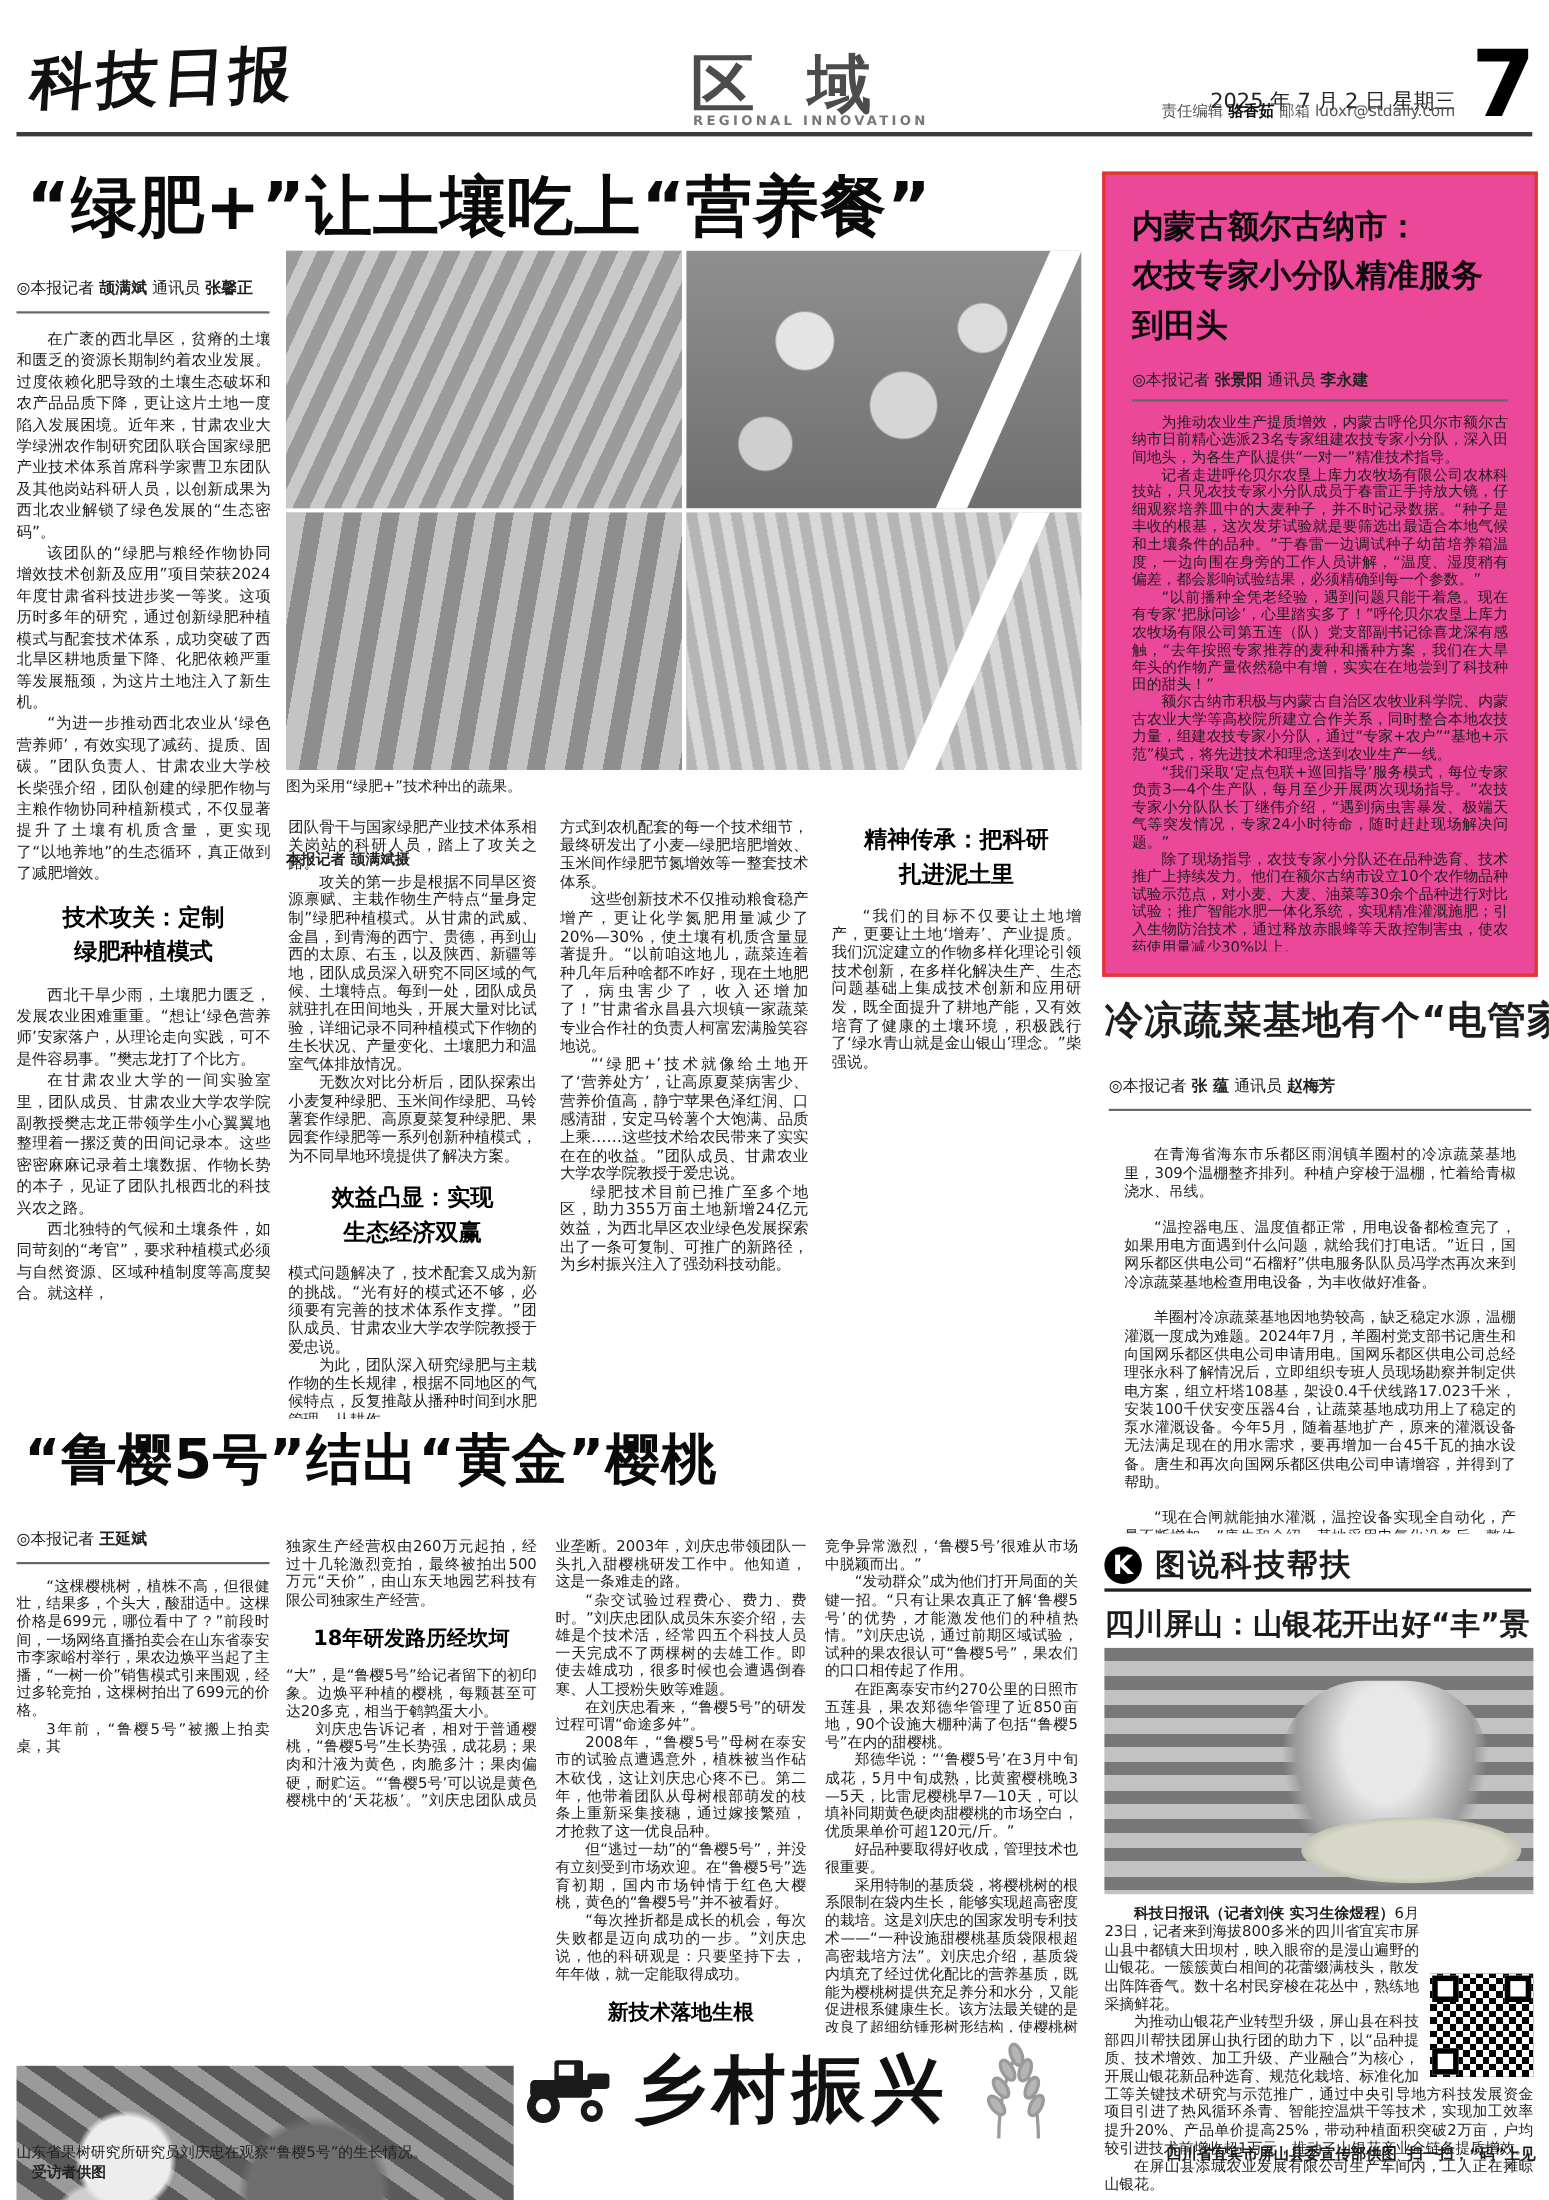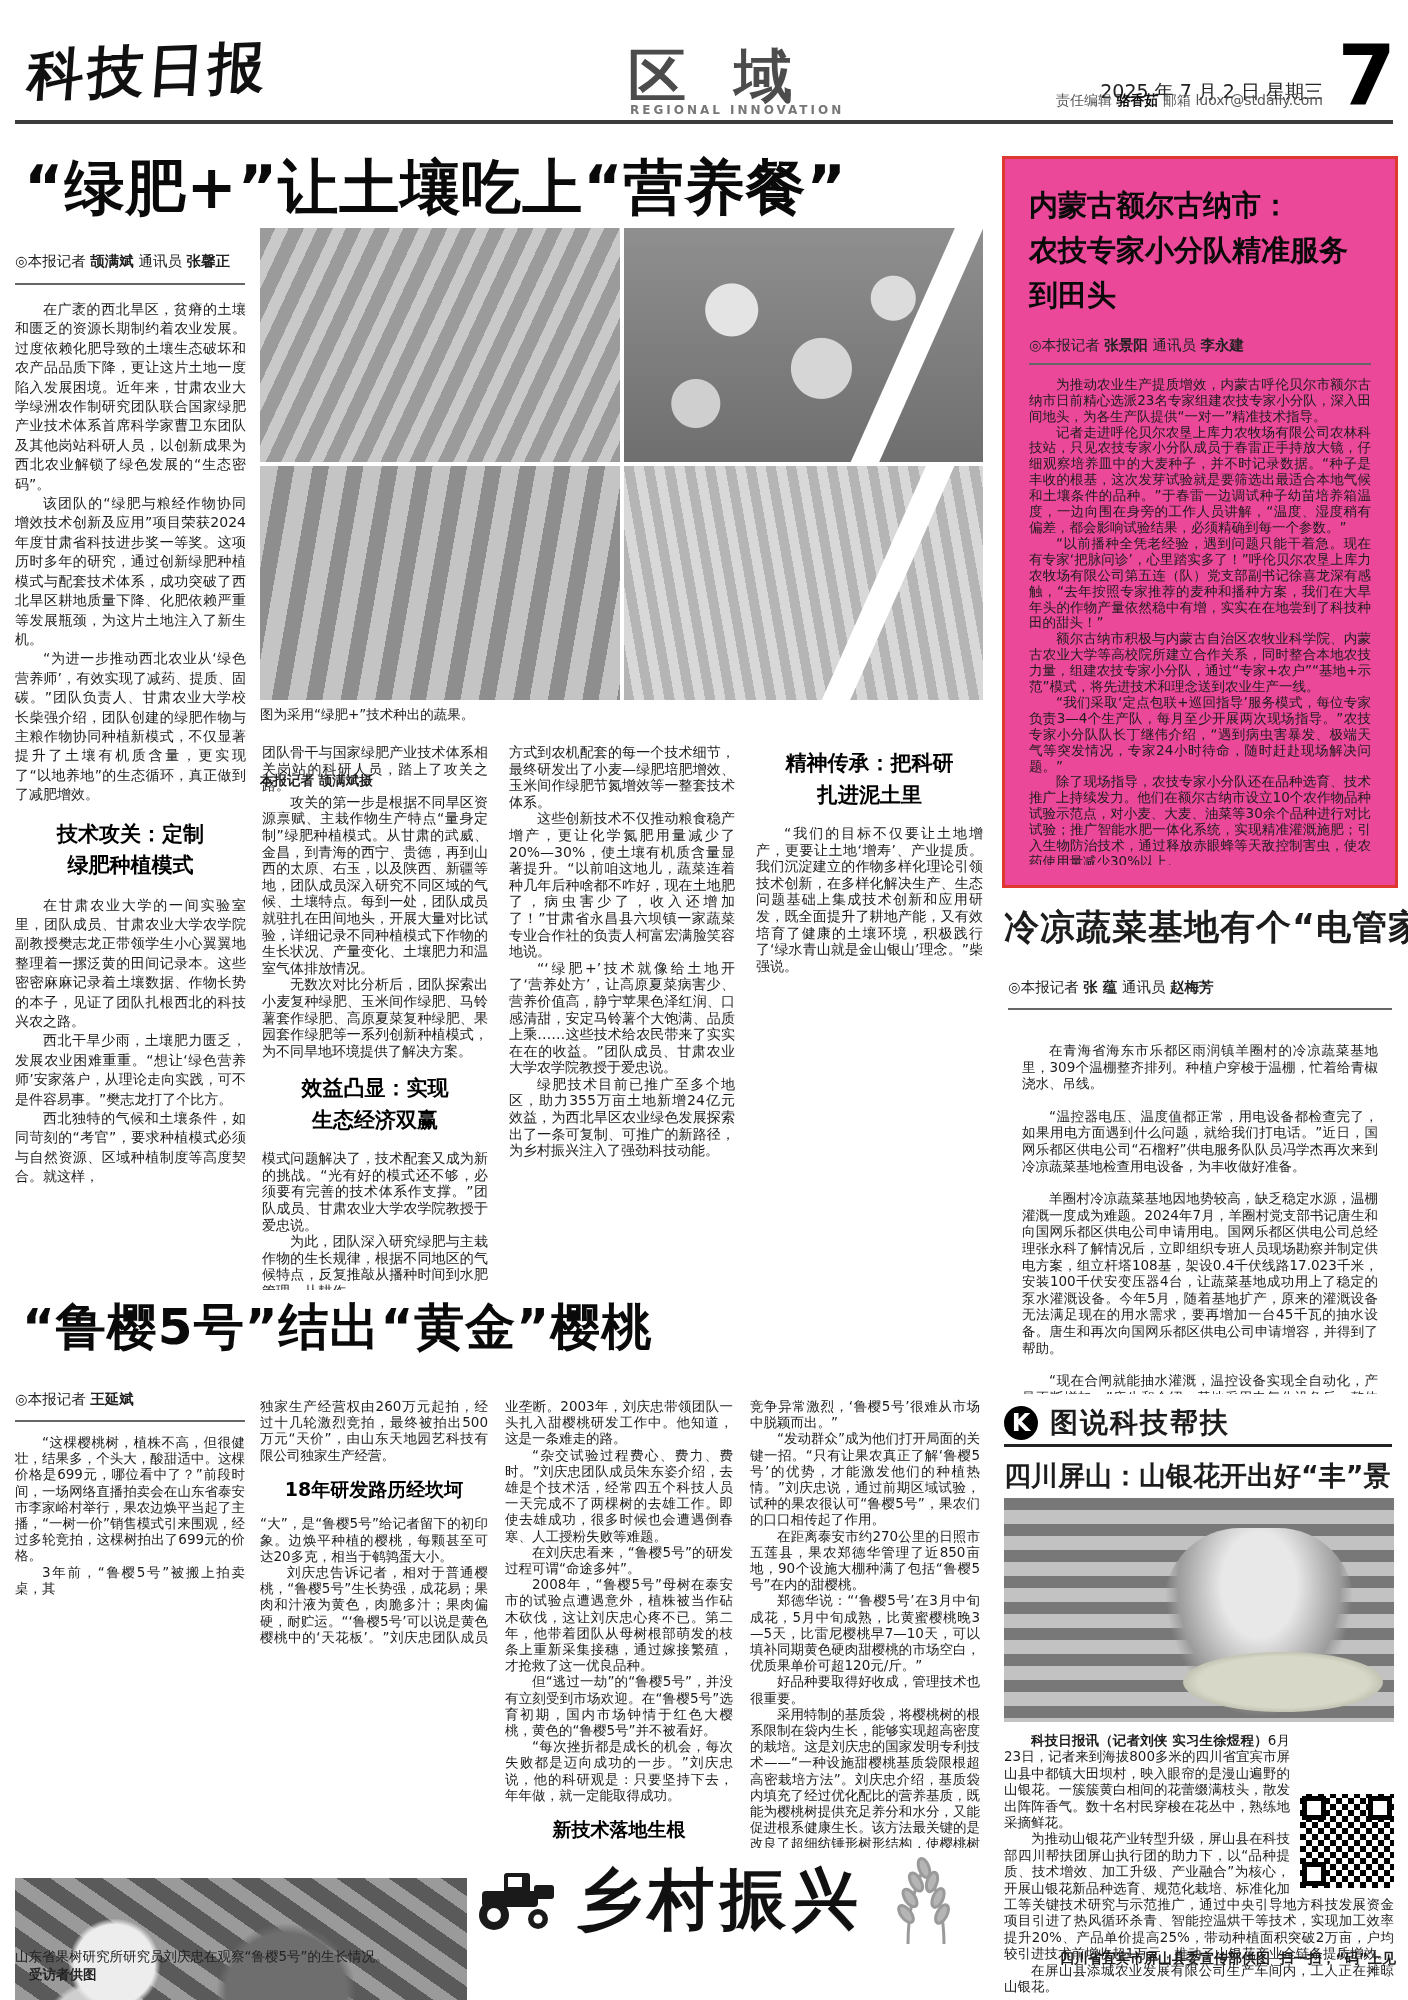--- a/index.html
+++ b/index.html
@@ -123,22 +123,22 @@
   <div>
       <p>在广袤的西北旱区，贫瘠的土壤和匮乏的资源长期制约着农业发展。过度依赖化肥导致的土壤生态破坏和农产品品质下降，更让这片土地一度陷入发展困境。近年来，甘肃农业大学绿洲农作制研究团队联合国家绿肥产业技术体系首席科学家曹卫东团队及其他岗站科研人员，以创新成果为西北农业解锁了绿色发展的“生态密码”。</p>
       <p>该团队的“绿肥与粮经作物协同增效技术创新及应用”项目荣获2024年度甘肃省科技进步奖一等奖。这项历时多年的研究，通过创新绿肥种植模式与配套技术体系，成功突破了西北旱区耕地质量下降、化肥依赖严重等发展瓶颈，为这片土地注入了新生机。</p>
       <p>“为进一步推动西北农业从‘绿色营养师’，有效实现了减药、提质、固碳。”团队负责人、甘肃农业大学校长柴强介绍，团队创建的绿肥作物与主粮作物协同种植新模式，不仅显著提升了土壤有机质含量，更实现了“以地养地”的生态循环，真正做到了减肥增效。</p>
     </div>
   <div class="subhead sh-main">
     <div>技术攻关：定制</div>
     <div>绿肥种植模式</div>
   </div>
   <div>
+      <p>西北干旱少雨，土壤肥力匮乏，发展农业困难重重。“想让‘绿色营养师’安家落户，从理论走向实践，可不是件容易事。”樊志龙打了个比方。</p>
       <p>在甘肃农业大学的一间实验室里，团队成员、甘肃农业大学农学院副教授樊志龙正带领学生小心翼翼地整理着一摞泛黄的田间记录本。这些密密麻麻记录着土壤数据、作物长势的本子，见证了团队扎根西北的科技兴农之路。</p>
-      <p>西北干旱少雨，土壤肥力匮乏，发展农业困难重重。“想让‘绿色营养师’安家落户，从理论走向实践，可不是件容易事。”樊志龙打了个比方。</p>
       <p>西北独特的气候和土壤条件，如同苛刻的“考官”，要求种植模式必须与自然资源、区域种植制度等高度契合。就这样，</p>
     </div>
 </div>
 
 <div class="abs collage" style="left:260px;top:228px;width:723px;height:472px;">
   <div class="ph t1"></div>
   <div class="ph t2">
       <div class="slash" style="left:78%;"></div>
     </div>
   <div class="ph t3"></div>

